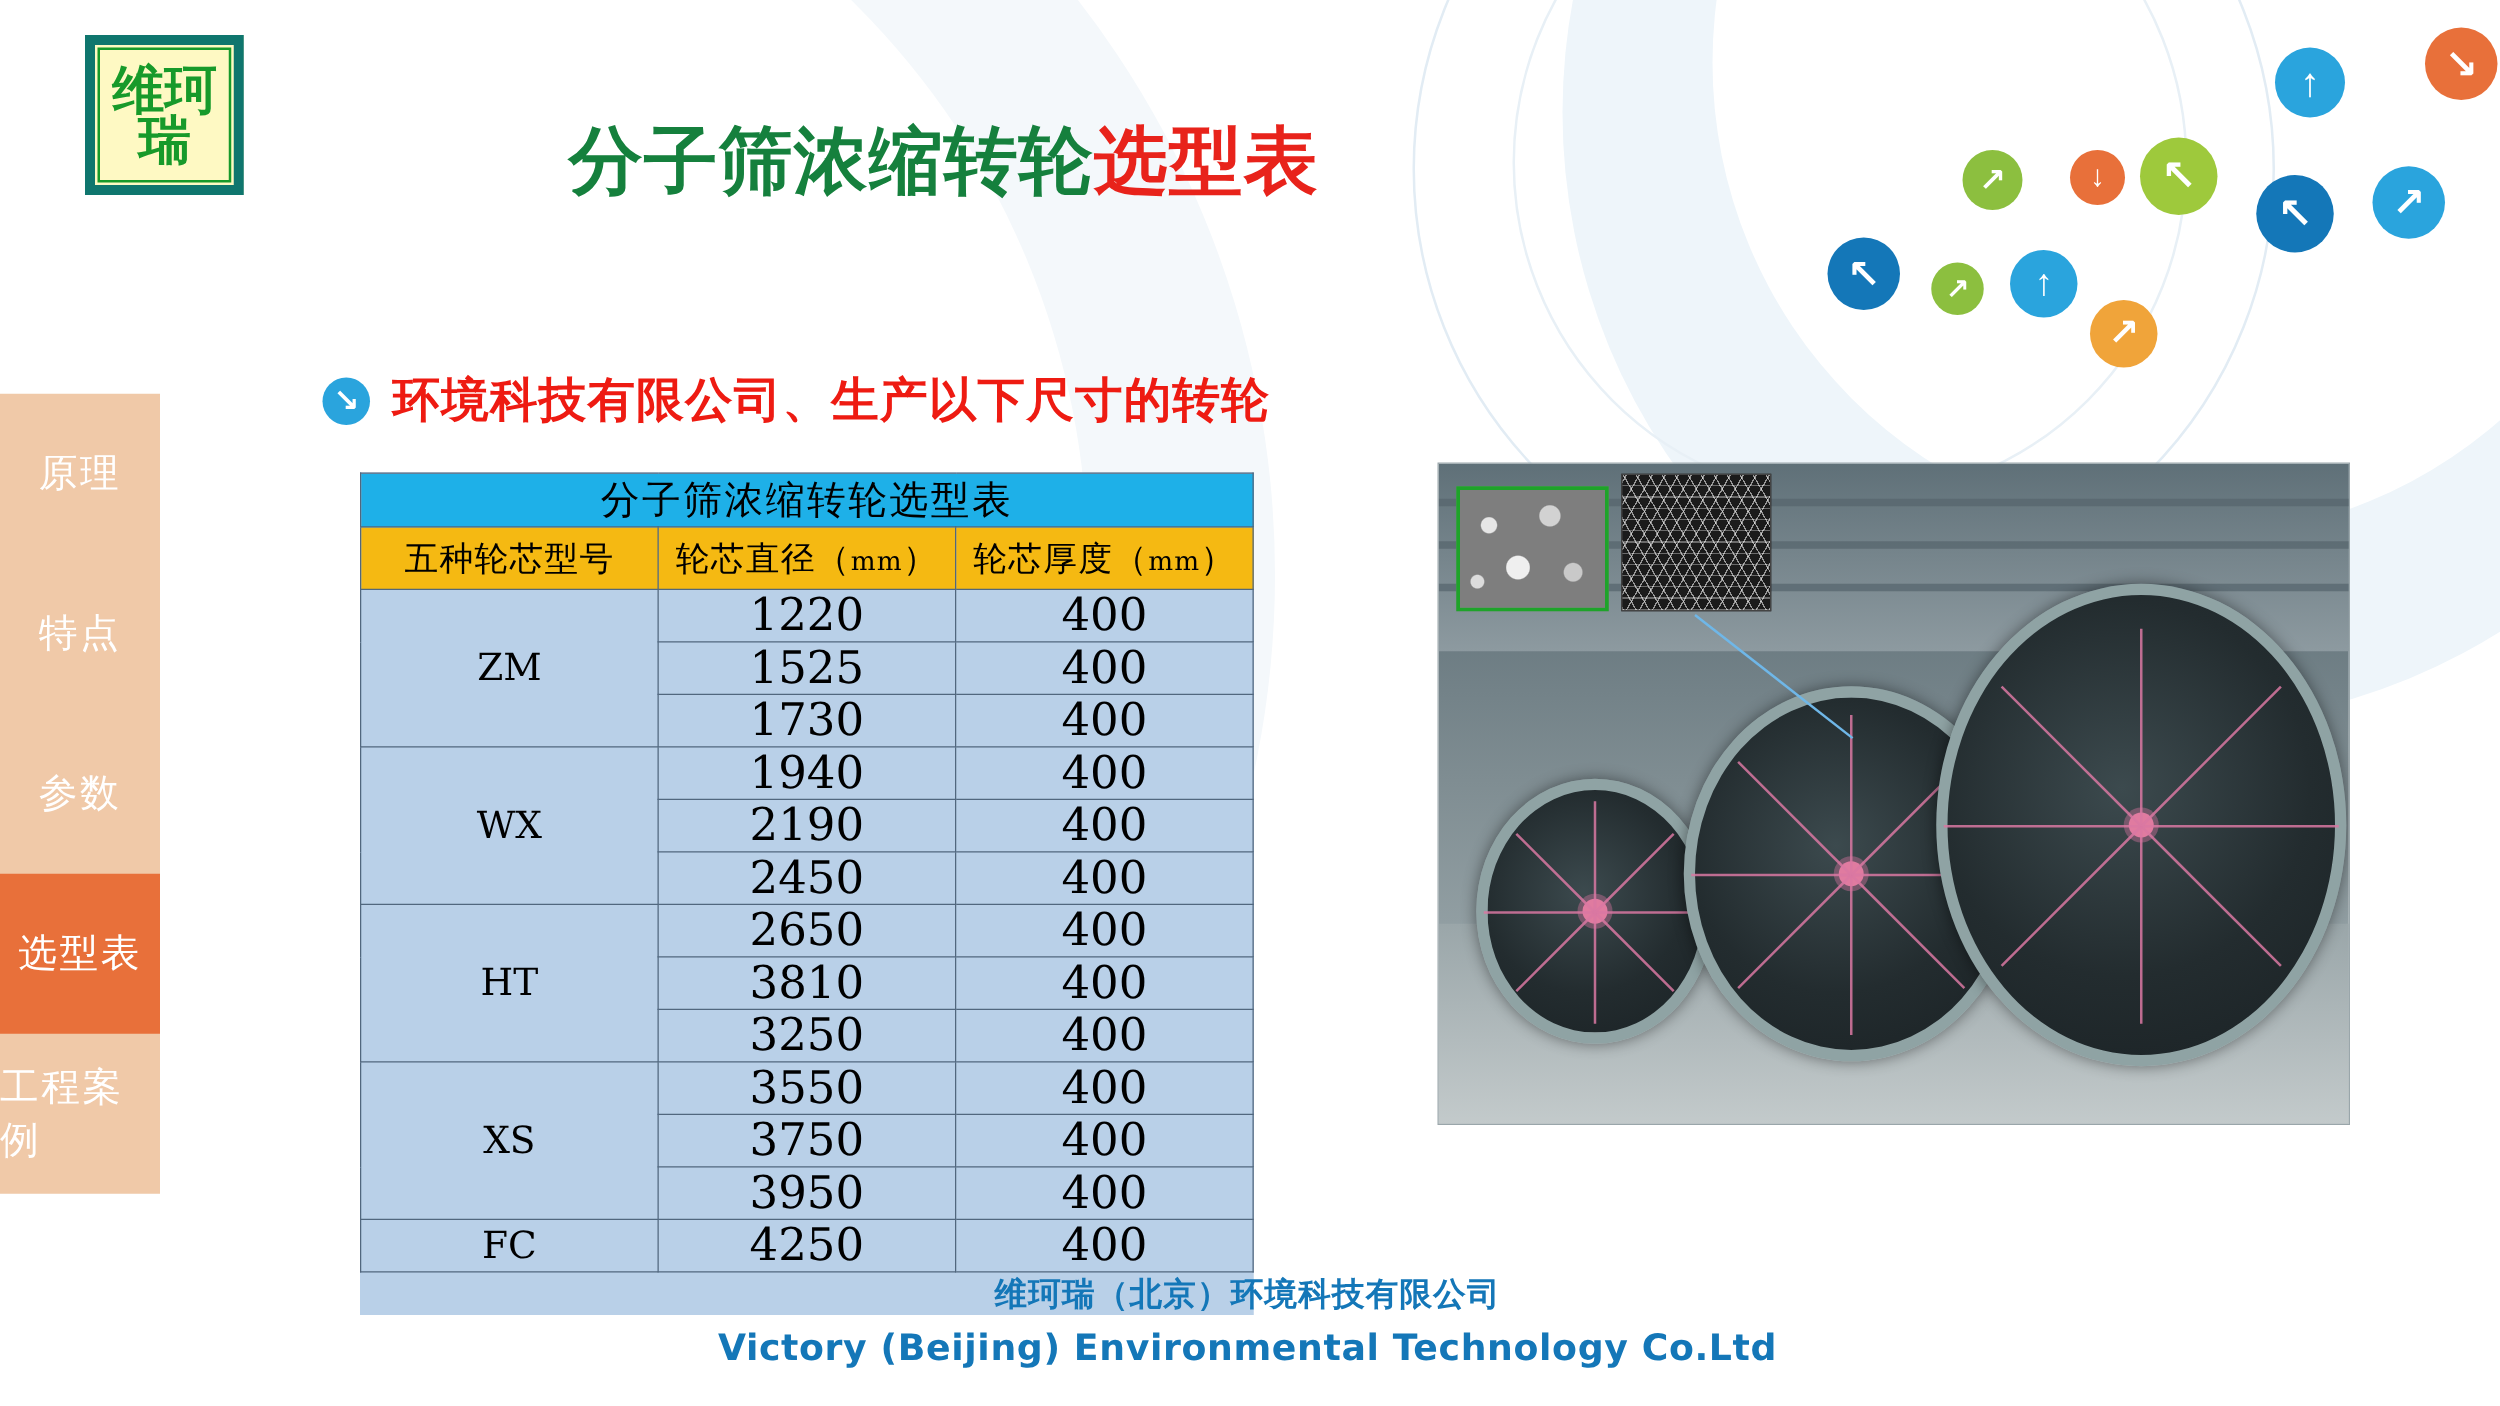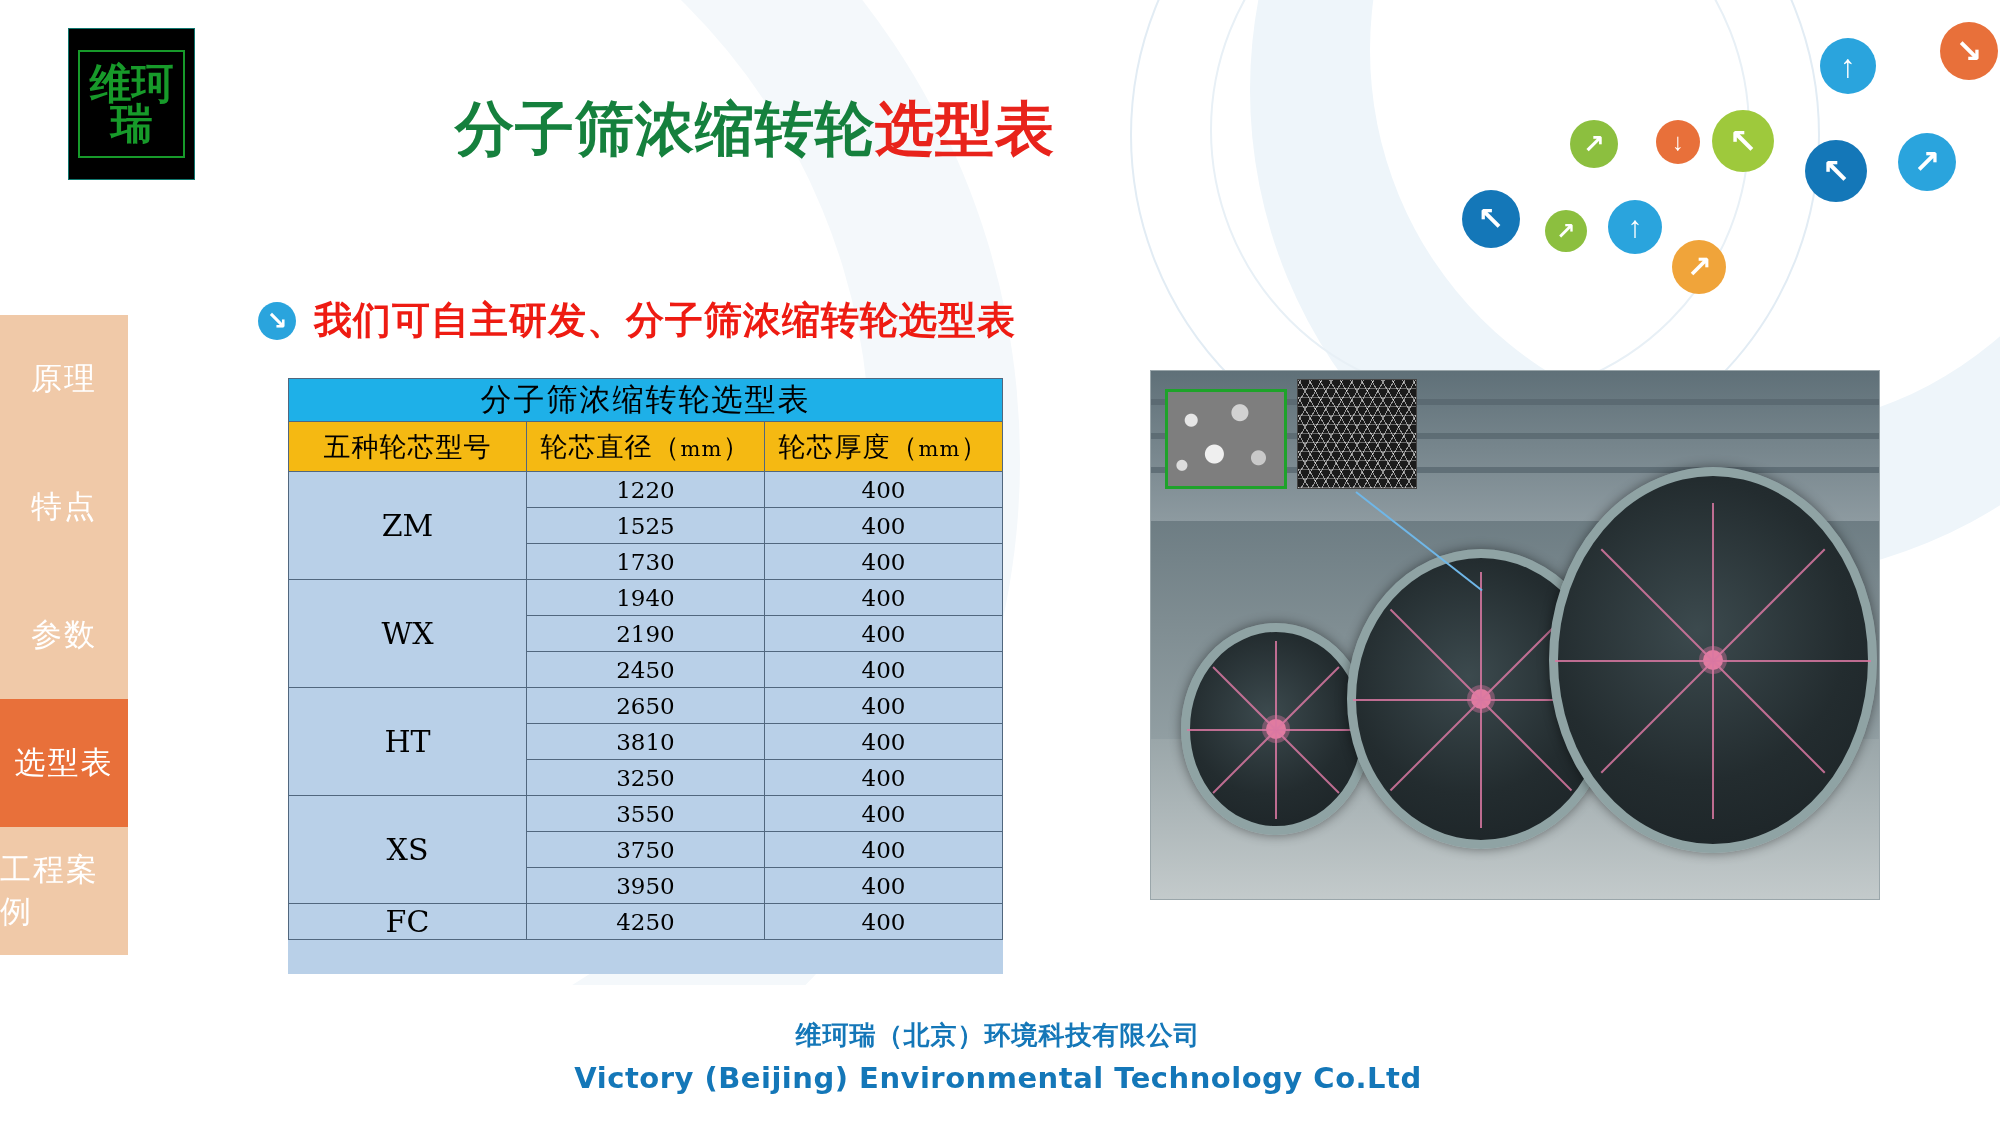--- a/index.html
+++ b/index.html
@@ -80,23 +80,23 @@
   }
   .side-item.active {
     background: #e8703a;
     color: #ffffff;
   }
 
   
   #logo {
     position: absolute;
     left: 68px; top: 28px;
-    width: 127px; height: 152px;
-    border: 1px solid #0f766e;
-    background: #000000;
+    width: 127px; height: 128px;
+    border: 8px solid #0f766e;
+    background: #fef9c3;
     z-index: 8;
     display: flex; align-items: center; justify-content: center;
   }
   #logo .inner {
     width: 107px; height: 108px;
     border: 2px solid #179a2a;
     display: flex; align-items: center; justify-content: center;
     color: #179a2a;
     font-size: 42px;
     line-height: 0.95;
@@ -186,21 +186,21 @@
     color: #000000;
     font-size: 27px;
     height: 50px;
     font-weight: normal;
     letter-spacing: 1px;
   }
   .col-head .mm { font-size: 21px; }
   td.cell {
     background: #b9d0e8;
     color: #000000;
-    font-size: 23px;
+    font-size: 36px;
     height: 36px;
   }
   td.model {
     background: #b9d0e8;
     color: #000000;
     font-size: 30px;
     vertical-align: middle;
   }
 
   
@@ -344,21 +344,21 @@
       <div class="side-item active">
         <span>选型表</span>
       </div>
       <div class="side-item">
         <span>工程案例</span>
       </div>
     </div>
 
   <div id="lead">
     <span class="lead-icon">↘</span>
-    <span class="lead-text">我们可自主研发、分子筛浓缩转轮选型表</span>
+    <span class="lead-text">环境科技有限公司、生产以下尺寸的转轮</span>
   </div>
 
   <div id="table-wrap">
     <table class="sel">
       <thead>
         <tr>
           <th class="tbl-title" colspan="3">分子筛浓缩转轮选型表</th>
         </tr>
         <tr id="col-head-row">
             <th class="col-head" style="width: 215px;">五种轮芯型号</th>

